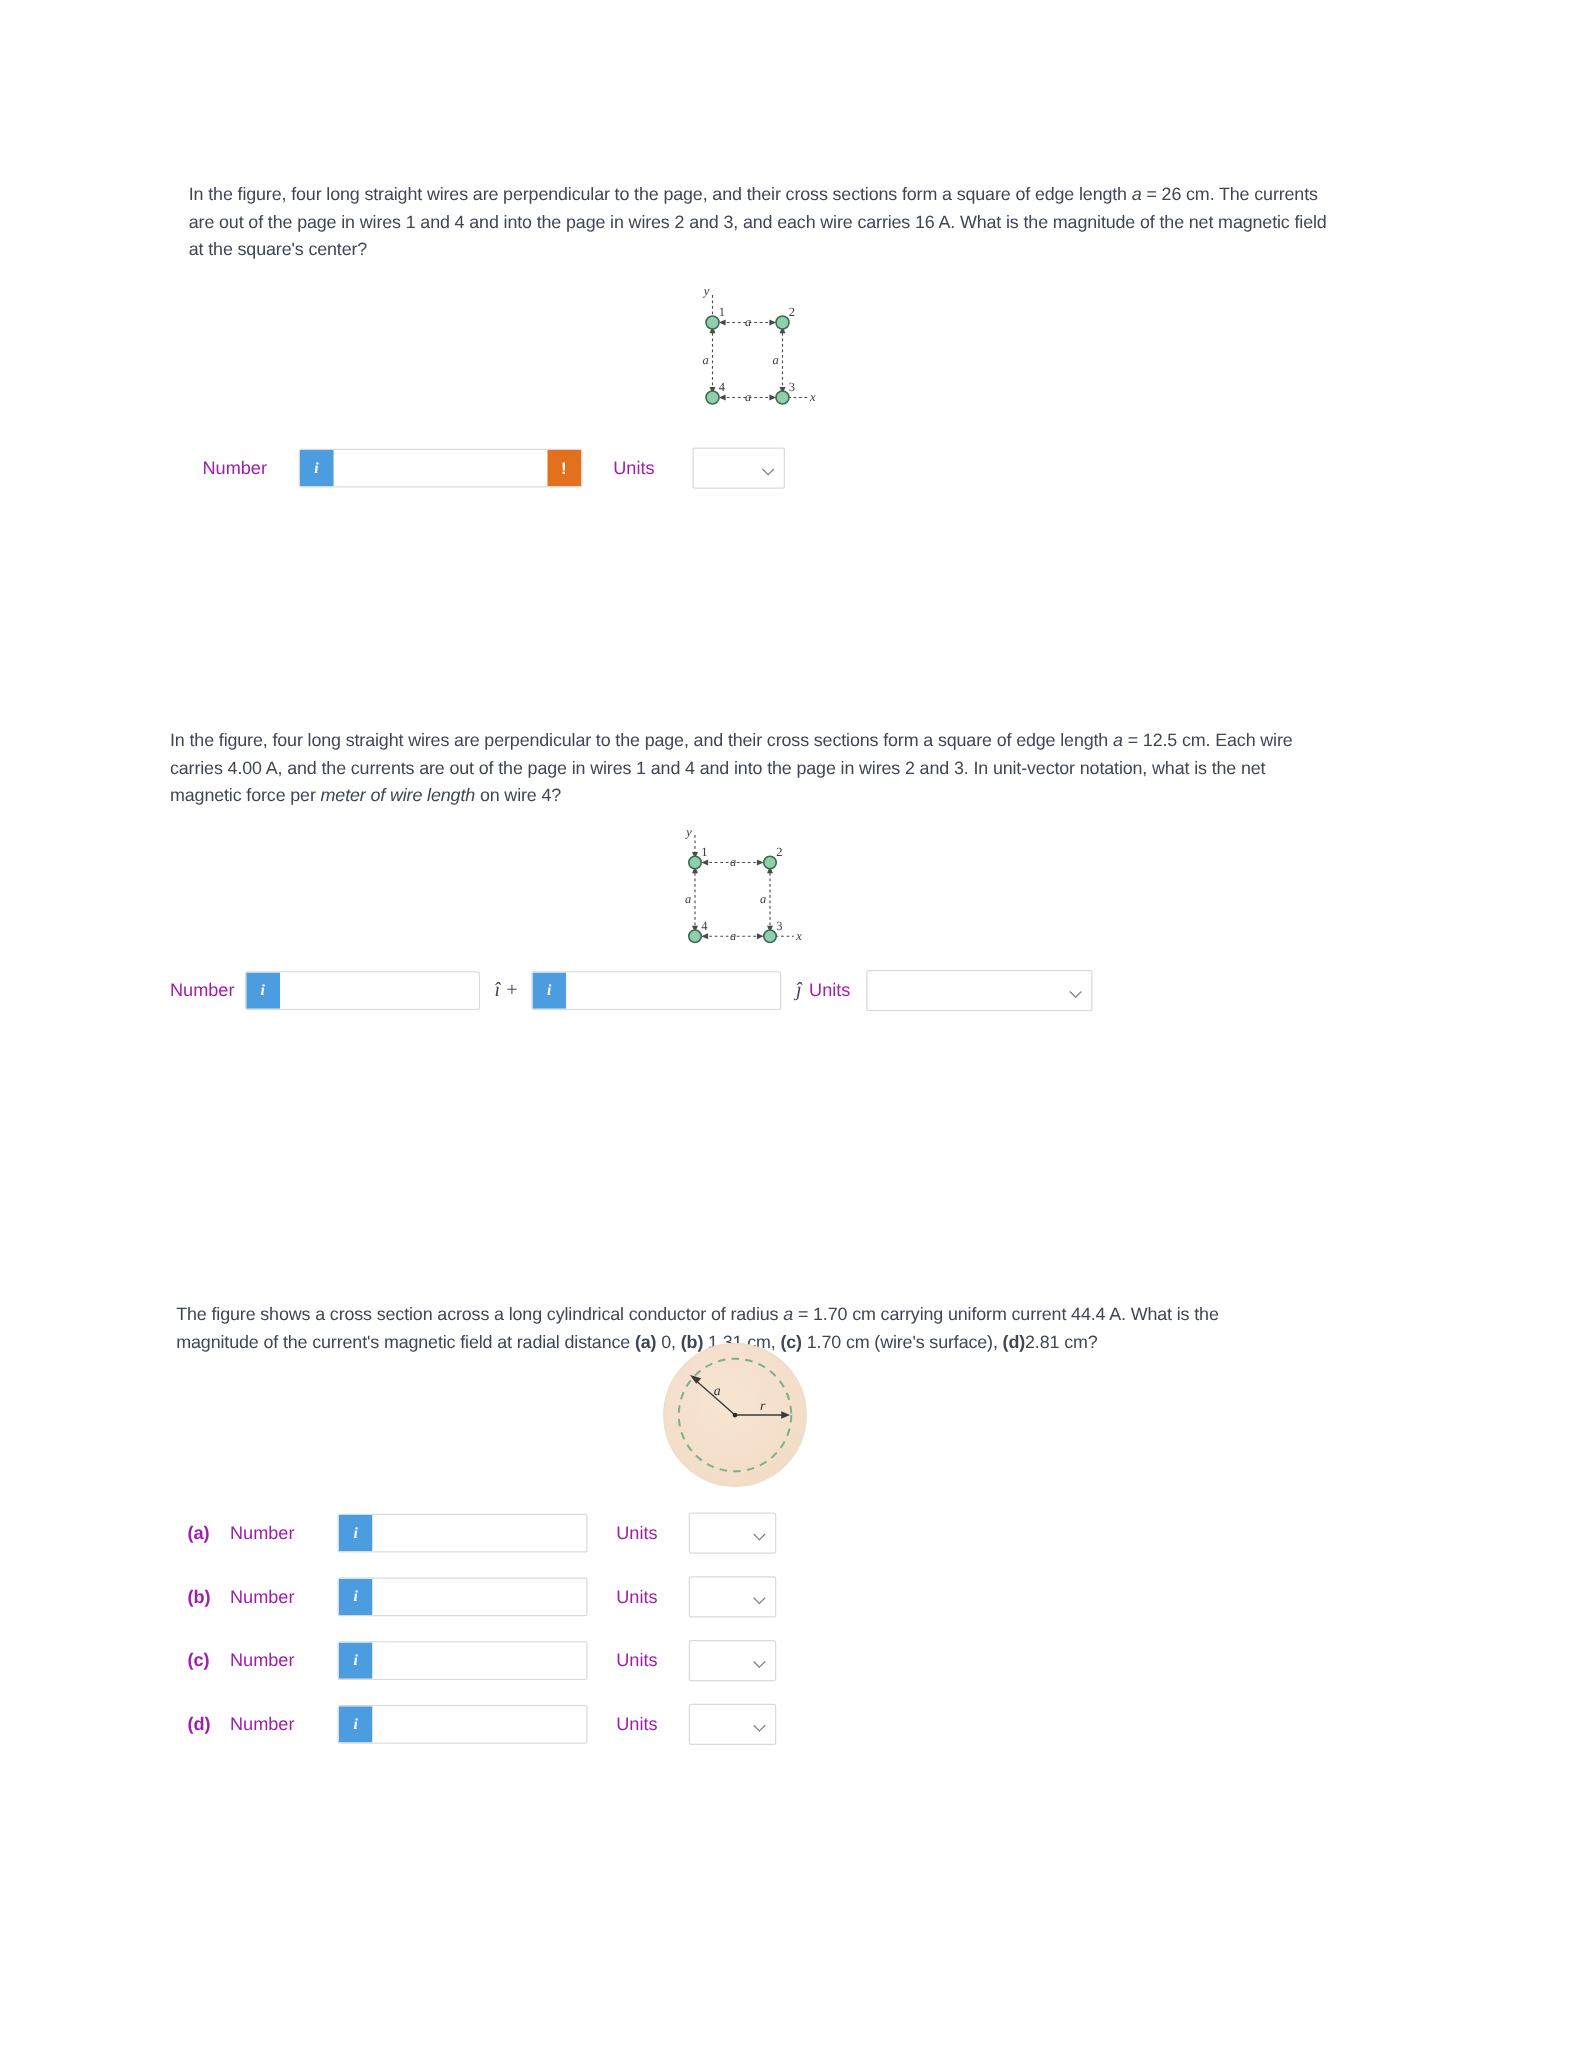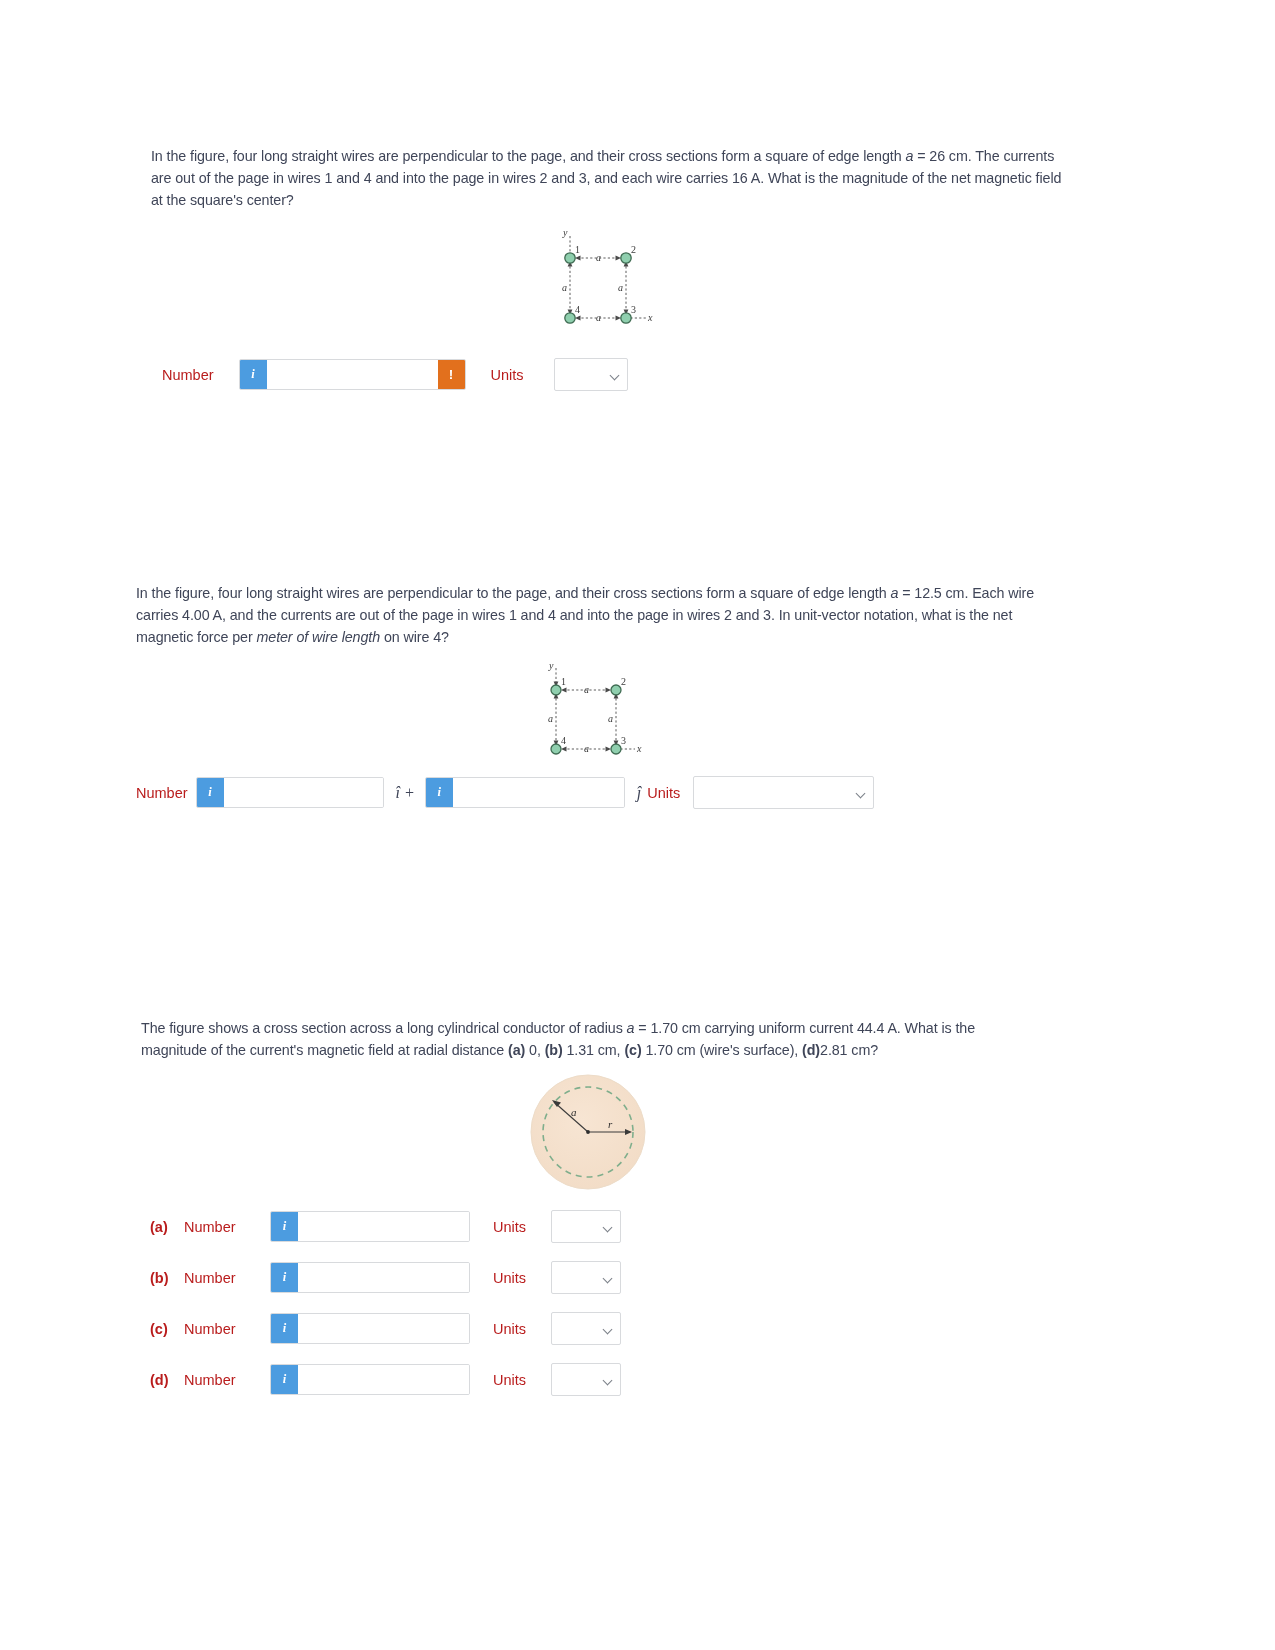--- a/index.html
+++ b/index.html
@@ -38,21 +38,21 @@
   .stem b { font-weight: 700; }
 
   
   .ans-row {
     display: flex;
     align-items: center;
     position: absolute;
   }
   .lbl {
     font-size: 14.5px;
-    color: #b91c1c;
+    color: #a21caf;
     white-space: nowrap;
   }
   .lbl.part {
     font-weight: 700;
     width: 34px;
   }
 
   .field {
     display: flex;
     align-items: stretch;
@@ -274,21 +274,21 @@
       <span class="info-btn" id="q2-info2">i</span>
       <input class="txt-in" type="text" id="q2-input2" style="">
     </div>
     <span class="unit-vec" style="margin-left:12px;" id="q2-jhat">ĵ</span>
     <span class="lbl" style="margin-left:6px;" id="q2-units-lbl">Units</span>
     <div class="sel-wrap" style="width:181px; margin-left:13px;">
       <select class="sel" id="q2-sel"><option value=""></option><option value="N/m">N/m</option><option value="mN/m">mN/m</option><option value="μN/m">μN/m</option><option value="nN/m">nN/m</option></select>
     </div>
   </div>
 
-  <div class="problem" style="left:141px; top:1017px; width:900px;">
+  <div class="problem" style="left:141px; top:1041px; width:900px;">
     <div class="stem" id="q3-stem"><span>The figure shows a cross section across a long cylindrical conductor of radius </span><i>a</i><span> = 1.70 cm carrying uniform current 44.4 A. What is the magnitude of the current's magnetic field at radial distance </span><b>(a)</b><span> 0, </span><b>(b)</b><span> 1.31 cm, </span><b>(c)</b><span> 1.70 cm (wire's surface), </span><b>(d)</b><span>2.81 cm?</span></div>
   </div>
 
   <div class="fig" style="left:528px; top:1072px;">
     <svg width="120" height="120" viewBox="0 0 120 120">
       <defs>
         <radialGradient id="condg" cx="45%" cy="40%" r="65%">
           <stop offset="0%" stop-color="#f7e5d3"></stop>
           <stop offset="100%" stop-color="#f2dcc6"></stop>
         </radialGradient>

